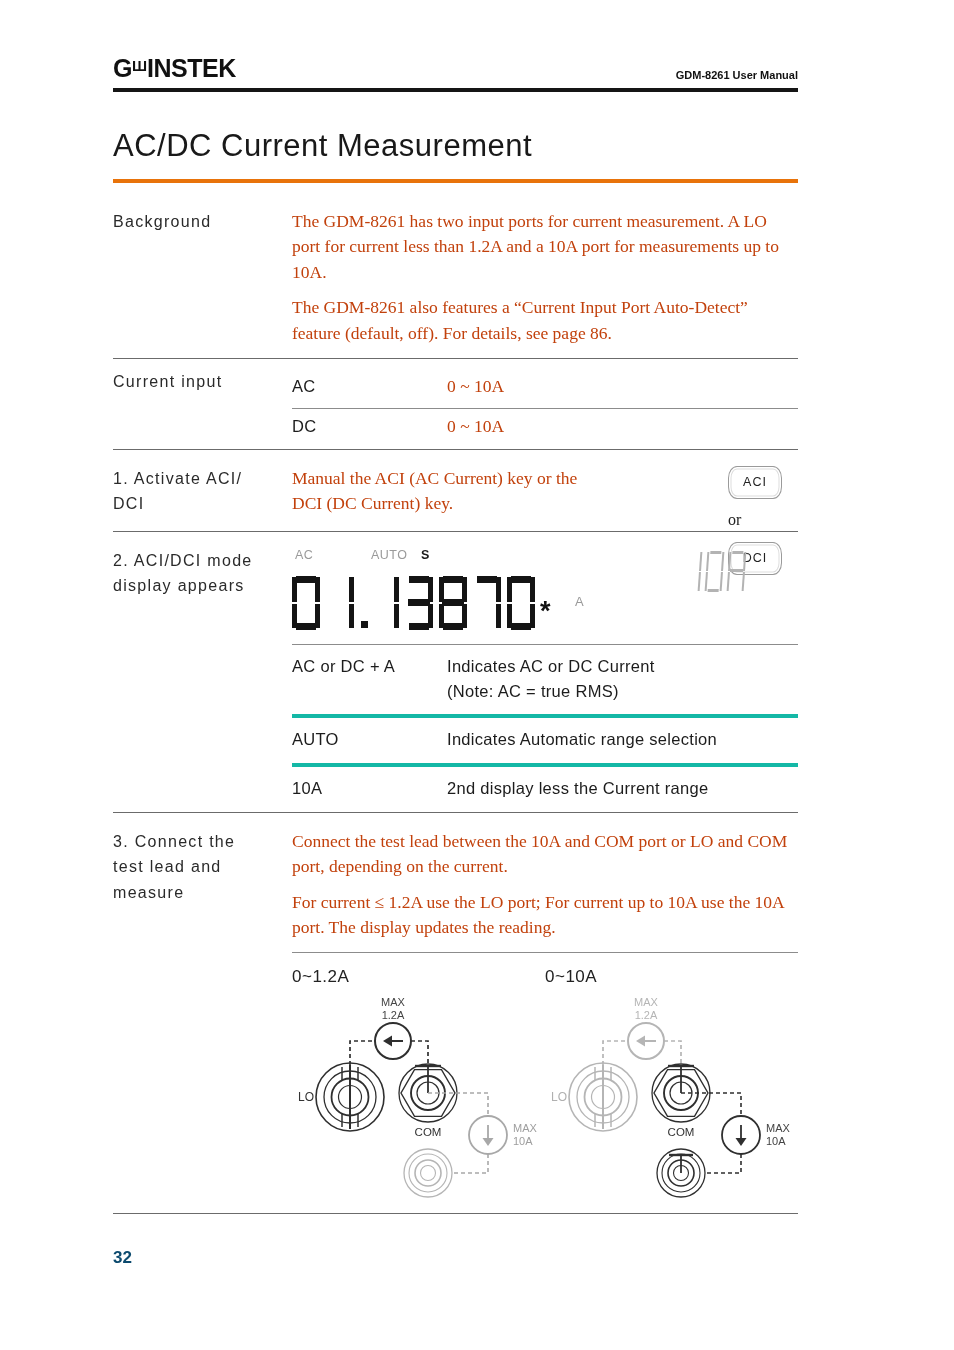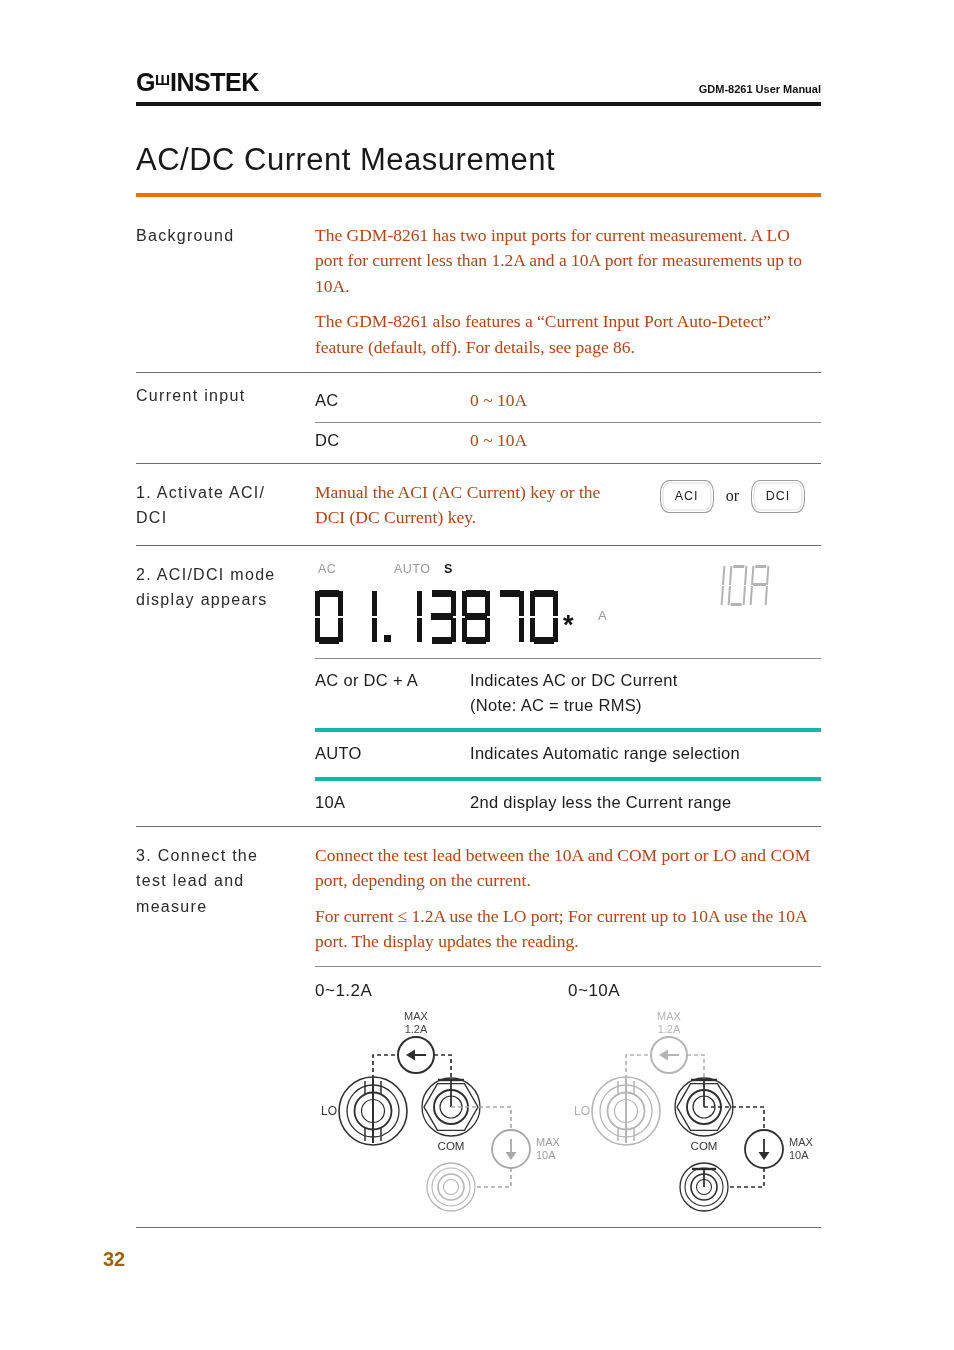--- a/index.html
+++ b/index.html
@@ -2,21 +2,21 @@
 <html><head>
 <meta charset="utf-8">
 <style>
   * { margin:0; padding:0; box-sizing:border-box; }
   html,body { background:#e8e8e8; }
   .page {
     position:relative; width:954px; height:1350px; background:#ffffff;
     font-family:"Liberation Sans", sans-serif; color:#1c1c1c; overflow:hidden;
     margin:0 auto;
   }
-  .content { position:absolute; left:113px; top:16px; width:685px;margin-left:23px; }
+  .content { position:absolute; left:113px; top:2px; width:685px; }
 
   
   .hdr { display:flex; justify-content:space-between; align-items:flex-end; padding-top:52px; }
   .logo { font-weight:bold; font-size:25px; color:#111; letter-spacing:-0.5px; }
   .logo-w { font-size:15px; vertical-align:6px; letter-spacing:-1px; margin-right:1px; }
   .hdr-title { font-weight:bold; font-size:11px; color:#111; padding-bottom:2px; }
   .hdr-rule { margin-top:5px; height:2px; border-top:3.5px solid #151515; border-bottom:1.6px solid #151515; }
 
   
   .title { font-weight:normal; font-size:31px; letter-spacing:0.5px; color:#191919; margin-top:36px; }
@@ -35,21 +35,21 @@
   .mt12 { margin-top:12px; } .mt10 { margin-top:10px; }
 
   
   .ctable-row { display:grid; grid-template-columns:155px 1fr; padding:5px 0 9px; align-items:baseline; }
   .ctable-row .t { font-size:16.5px; letter-spacing:0.3px; }
   .ctable-row.sep { border-bottom:1px solid #8c8c8c; }
 
   
   .step1-content { position:relative; }
   .step1-text { width:315px; }
-  .keys { position:absolute; right:16px; top:0; display:flex; align-items:center; gap:12px; }
+  .keys { position:absolute; right:16px; top:0; display:flex; align-items:flex-start; gap:12px;flex-direction:column; }
   .key { width:54px; height:33px; border:1.8px solid #9a9a9a; border-radius:9px / 12px;
          display:flex; align-items:center; justify-content:center;
          font-size:12.5px; letter-spacing:1px; color:#222; background:#fff;
          box-shadow: inset 0 0 0 1.5px #fff, inset 0 0 0 2.5px #ddd; }
   .or { font-size:16px; color:#222; padding-bottom:1px;font-family:Liberation Serif, serif; }
 
   
   .display-area { position:relative; height:96px; }
   .ann { position:absolute; top:0; font-size:12.5px; letter-spacing:0.5px; }
   .ann-gray { color:#9a9a9a; }
@@ -81,21 +81,21 @@
   .dtable-row .t, .dtable-row .d { font-size:16.5px; letter-spacing:0.3px; line-height:1.5; color:#1c1c1c; }
   .dtable-row.sep { border-bottom:4px solid #14b8a6; }
 
   
   .diagrams { display:flex; }
   .diag { width:253px; }
   .diag-label { font-size:17px; color:#222; letter-spacing:0.5px; }
   .diag svg { display:block; margin-top:8px; }
   .diag svg text { font-family:"Liberation Sans", sans-serif; }
 
-  .page-number { position:absolute; left:103px; top:1248px; font-size:20px; font-weight:bold; color:#a16207; }
+  .page-number { position:absolute; left:113px; top:1248px; font-size:17px; font-weight:bold; color:#0c4a6e; }
 </style>
 </head>
 <body>
 
 <div class="page">
   <div class="content">
 
     <div class="hdr">
       <div class="logo"><span>G</span><span class="logo-w">Ш</span><span>INSTEK</span></div>
       <div class="hdr-title">GDM-8261 User Manual</div>

